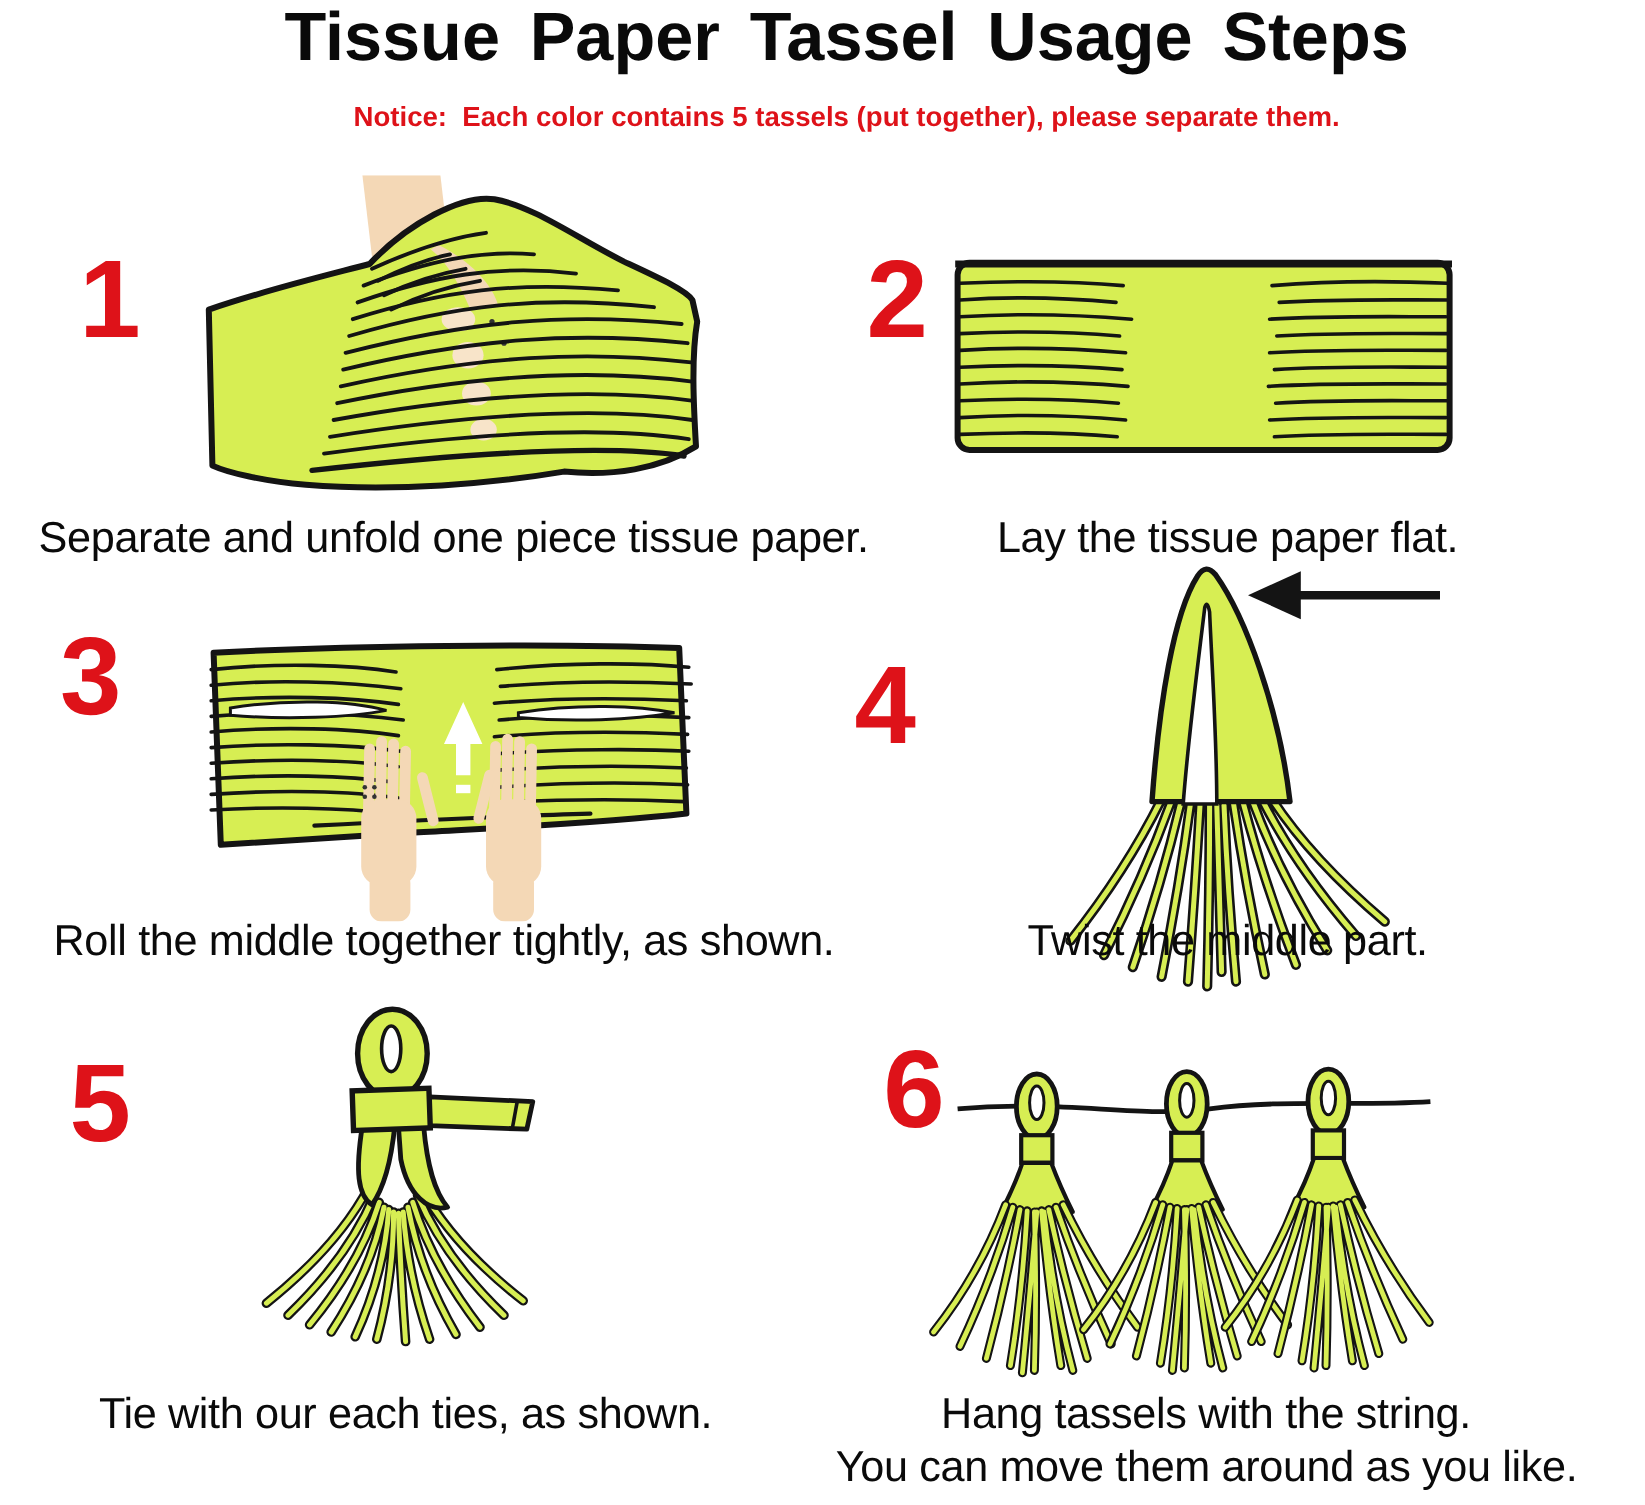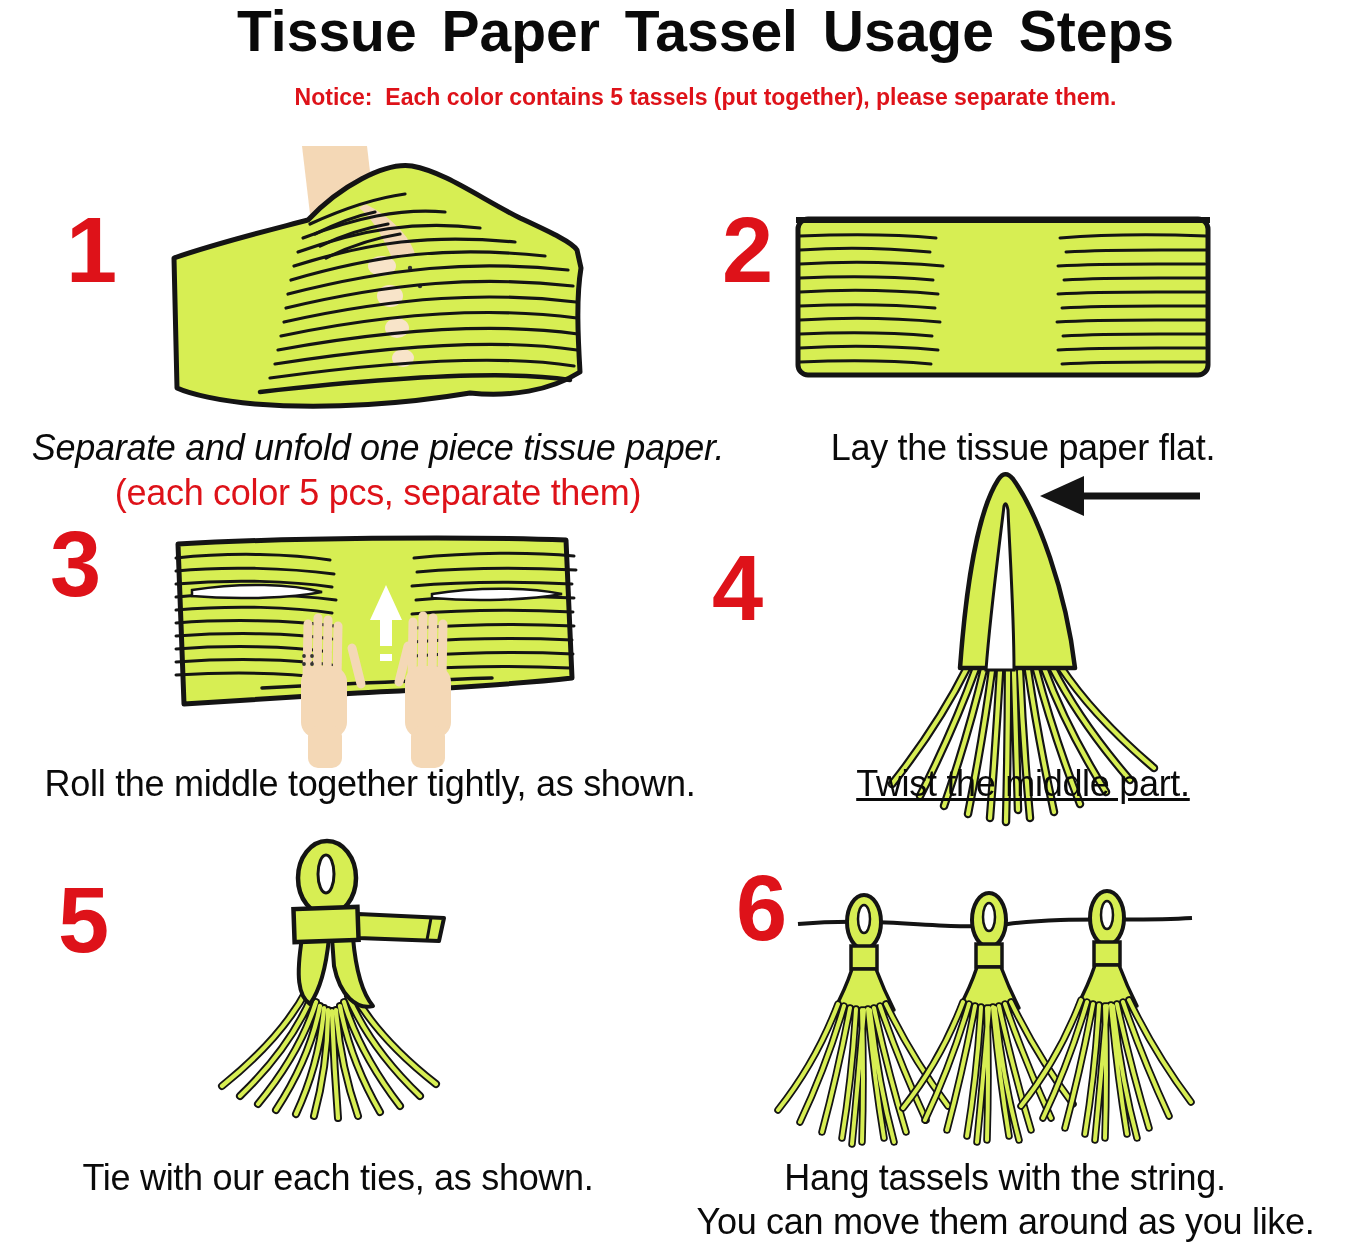--- a/index.html
+++ b/index.html
@@ -245,22 +245,21 @@
         <use href="#s6" fill="none" stroke="#141414" stroke-width="7.5" stroke-linecap="round"></use>
         <use href="#s6" fill="none" stroke="#d7ee53" stroke-width="4" stroke-linecap="round"></use>
       </g>
     </defs>
     <path d="M30,38 C120,30 180,46 240,38 C300,30 360,36 424,32" fill="none" stroke="var(--ink)" stroke-width="4"></path>
     <use href="#tassel6" transform="translate(96,6)"></use>
     <use href="#tassel6" transform="translate(221,4)"></use>
     <use href="#tassel6" transform="translate(339,2)"></use>
   </svg>
 
-  <div class="caption" style="left:0;top:426px;width:756px;font-style:italic;">Separate and unfold one piece tissue paper.</div>
-  <div class="caption red" style="left:0;top:471px;width:756px;">(each color 5 pcs, separate them)</div>
+  <div class="caption" style="left:0;top:426px;width:756px;">Separate and unfold one piece tissue paper.</div>
   <div class="caption" style="left:0;top:762px;width:740px;">Roll the middle together tightly, as shown.</div>
   <div class="caption" style="left:688px;top:426px;width:670px;">Lay the tissue paper flat.</div>
-  <div class="caption" style="left:688px;top:762px;width:670px;text-decoration:underline;">Twist the middle part.</div>
+  <div class="caption" style="left:688px;top:762px;width:670px;">Twist the middle part.</div>
   <div class="caption" style="left:0;top:1156px;width:676px;">Tie with our each ties, as shown.</div>
   <div class="caption" style="left:660px;top:1156px;width:690px;">Hang tassels with the string.</div>
   <div class="caption" style="left:640px;top:1200px;width:731px;">You can move them around as you like.</div>
 
 </div>
 
 </body></html>

